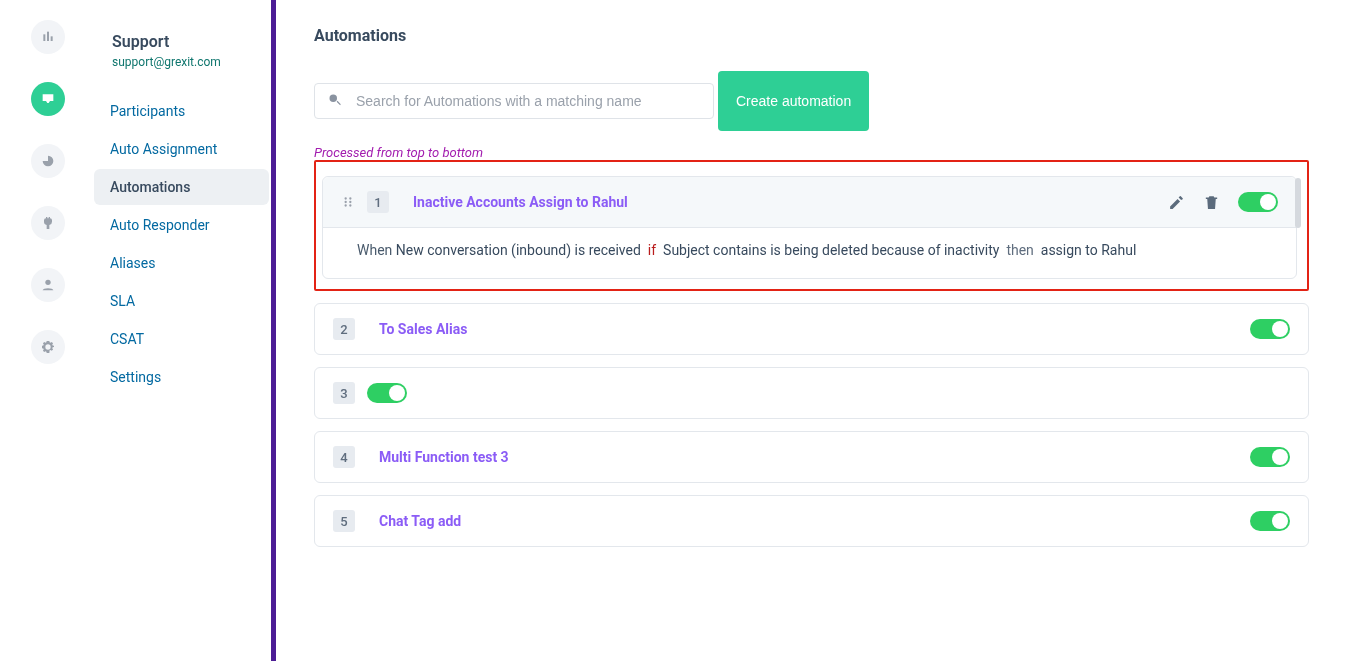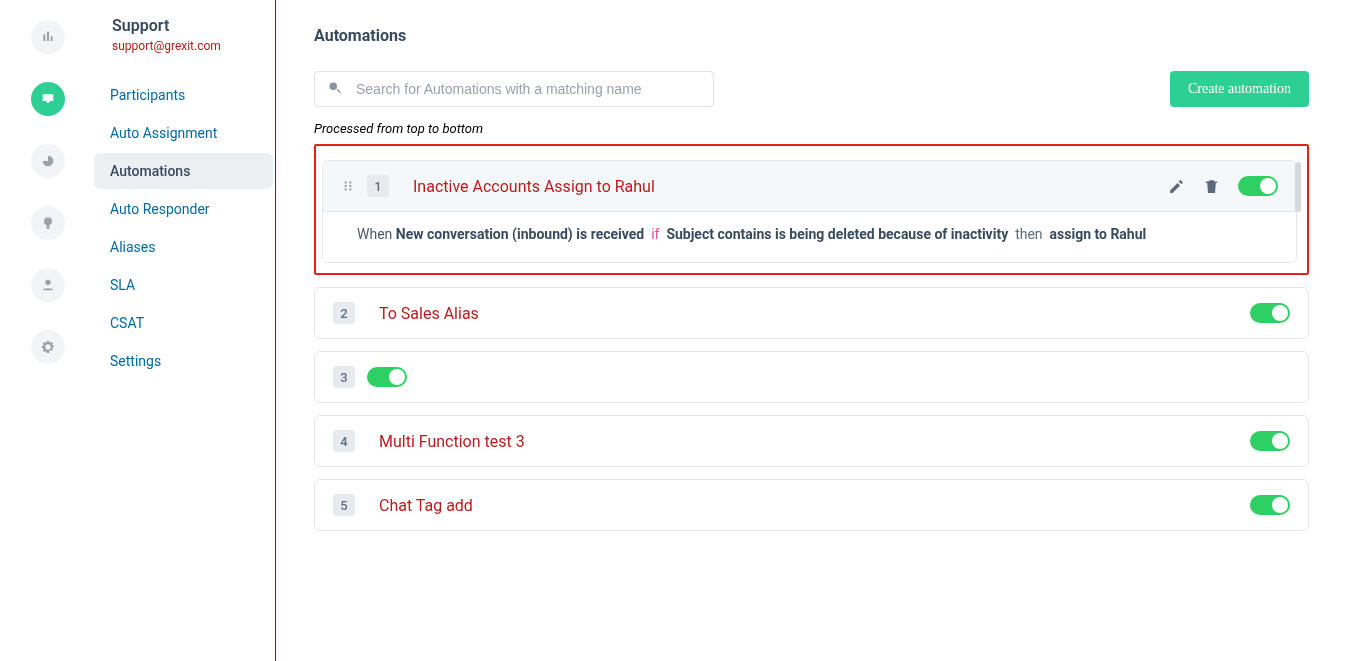--- a/index.html
+++ b/index.html
@@ -31,25 +31,25 @@
       justify-content: center;
       color: #9aa1ab;
       cursor: pointer;
     }
     .rail-btn.active { background: #2ecf95; color: #fff; }
     .rail-btn svg { width: 16px; height: 16px; }
 
     
     .sidebar {
       width: 180px;
-      padding-top: 16px;
-      border-right: 1px solid #4c1d95;
+      padding-top: 32px;
+      border-right: 5px solid #4c1d95;
     }
     .sb-title { font-size: 16px; font-weight: 600; color: #384a5e; }
-    .sb-sub { font-size: 12px; color: #b91c1c; margin-top: 4px; }
+    .sb-sub { font-size: 12px; color: #0f766e; margin-top: 4px; }
     .sb-head { padding-left: 16px; margin-bottom: 24px; }
     .sb-item {
       padding: 10px 16px;
       font-size: 14px;
       color: #0369a1;
       cursor: pointer;
       border-radius: 6px;
       margin: 0 2px 2px -2px;
     }
     .sb-item.active { background: #edf0f3; font-weight: 500; color: #384a5e; }
@@ -57,46 +57,44 @@
     
     .main {
       flex: 1;
       padding: 26px 38px 0 38px;
       overflow: hidden;
     }
     .page-title { font-size: 16px; font-weight: 700; color: #384a5e; margin-bottom: 26px; }
     .topbar {
       display: flex;
       align-items: center;
-      justify-content: space-between;
-      gap: 20px;
+      gap: 4px;
       margin-bottom: 14px;
     }
     .search-wrap {
       display: flex;
       align-items: center;
       border: 1px solid #dfe3e8;
       border-radius: 4px;
       padding: 0 12px;
       width: 400px;
       height: 36px;
     }
     .search-wrap svg { width: 15px; height: 15px; color: #8a93a0; }
     .search-wrap input {
       border: none; outline: none; flex: 1; font-size: 14px;
       color: #555; padding-left: 14px; background: transparent;
     }
     .search-wrap input::placeholder { color: #9aa1ab; }
     .create-btn {
       background: #2ecf95; color: #fff; border: none;
-      padding: 10px 18px; font-size: 14px; border-radius: 4px;
+      padding: 22px 18px; font-size: 14px; border-radius: 4px;
       cursor: pointer;
-      font-family: Liberation Serif, serif;
-    }
-    .note { font-size: 13px; font-style: italic; color: #000000; margin-bottom: 8px; }
+    }
+    .note { font-size: 13px; font-style: italic; color: #a21caf; }
 
     
     .highlight-box {
       border: 2px solid #e32315;
       padding: 14px 10px 10px 6px;
       border-radius: 2px;
       position: relative;
     }
     .scroll-hint {
       position: absolute;
@@ -122,39 +120,39 @@
       padding: 14px 18px;
       gap: 12px;
     }
     .row-head.expanded { background: #f5f8fa; border-bottom: 1px solid #e3e7ec; border-radius: 6px 6px 0 0; }
     .drag-handle { color: #9aa1ab; display: flex; cursor: grab; }
     .num-badge {
       width: 22px; height: 22px; background: #e7ebf0; color: #5f6d7e;
       font-size: 13px; font-weight: 500; border-radius: 3px;
       display: flex; align-items: center; justify-content: center;
     }
-    .row-title { font-size: 16px; color: #b91c1c; flex: 1; padding-left: 12px; }
+    .row-title { font-size: 14px; color: #8b5cf6; flex: 1; padding-left: 12px; font-weight: bold; }
     .row-actions { display: flex; align-items: center; gap: 18px; }
     .action-ico { color: #5b6b7c; cursor: pointer; display: flex; }
     .action-ico svg { width: 17px; height: 17px; }
     
     .toggle {
       width: 40px; height: 20px; border-radius: 20px; background: #2ecf63;
       position: relative; cursor: pointer;
     }
     .toggle::after {
       content: ""; position: absolute; right: 2px; top: 2px;
       width: 16px; height: 16px; border-radius: 50%; background: #fff;
     }
 
     
     .row-body { padding: 14px 34px 20px 34px; font-size: 14px; color: #495a6c; }
     .edited { font-style: italic; color: #8a93a0; margin-bottom: 12px; font-size: 13px; }
-    .rule-text b { font-weight: 700; color: #384a5e; }
-    .rule-text .if  { color: #ec4899; }
+    .rule-text b { font-weight: 400; color: #384a5e; }
+    .rule-text .if  { color: #b91c1c; }
     .rule-text .then{ color: #5f6d7e; }
 
     .list-wrap { margin-top: 4px; }
 
   </style>
 </head>
 <body>
 
 <div class="icon-rail">
   <div class="rail-btn">

